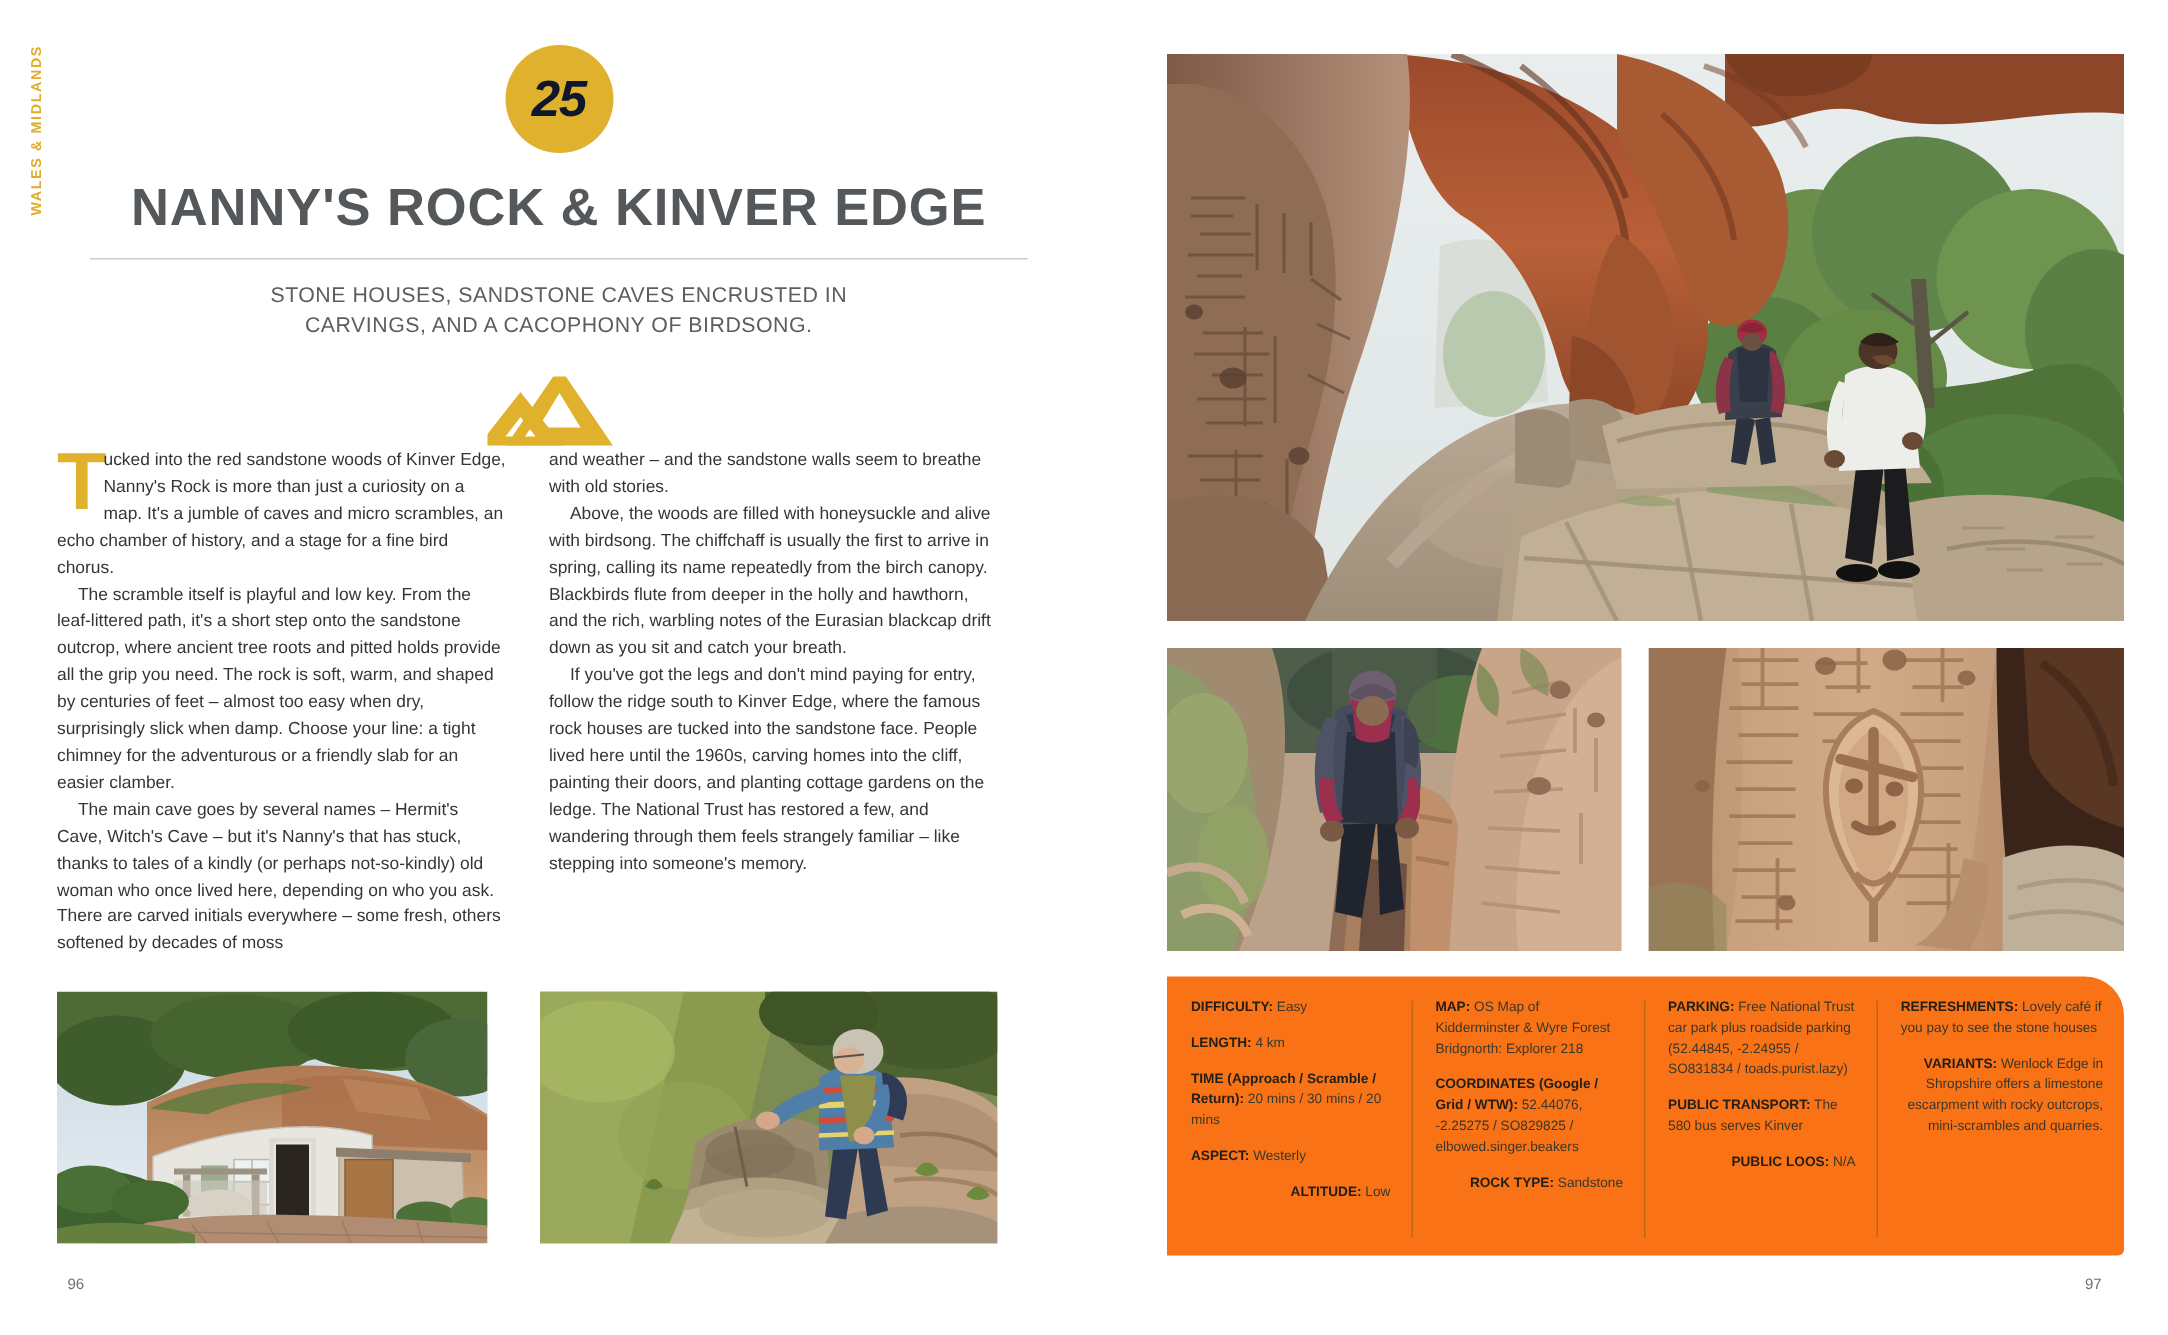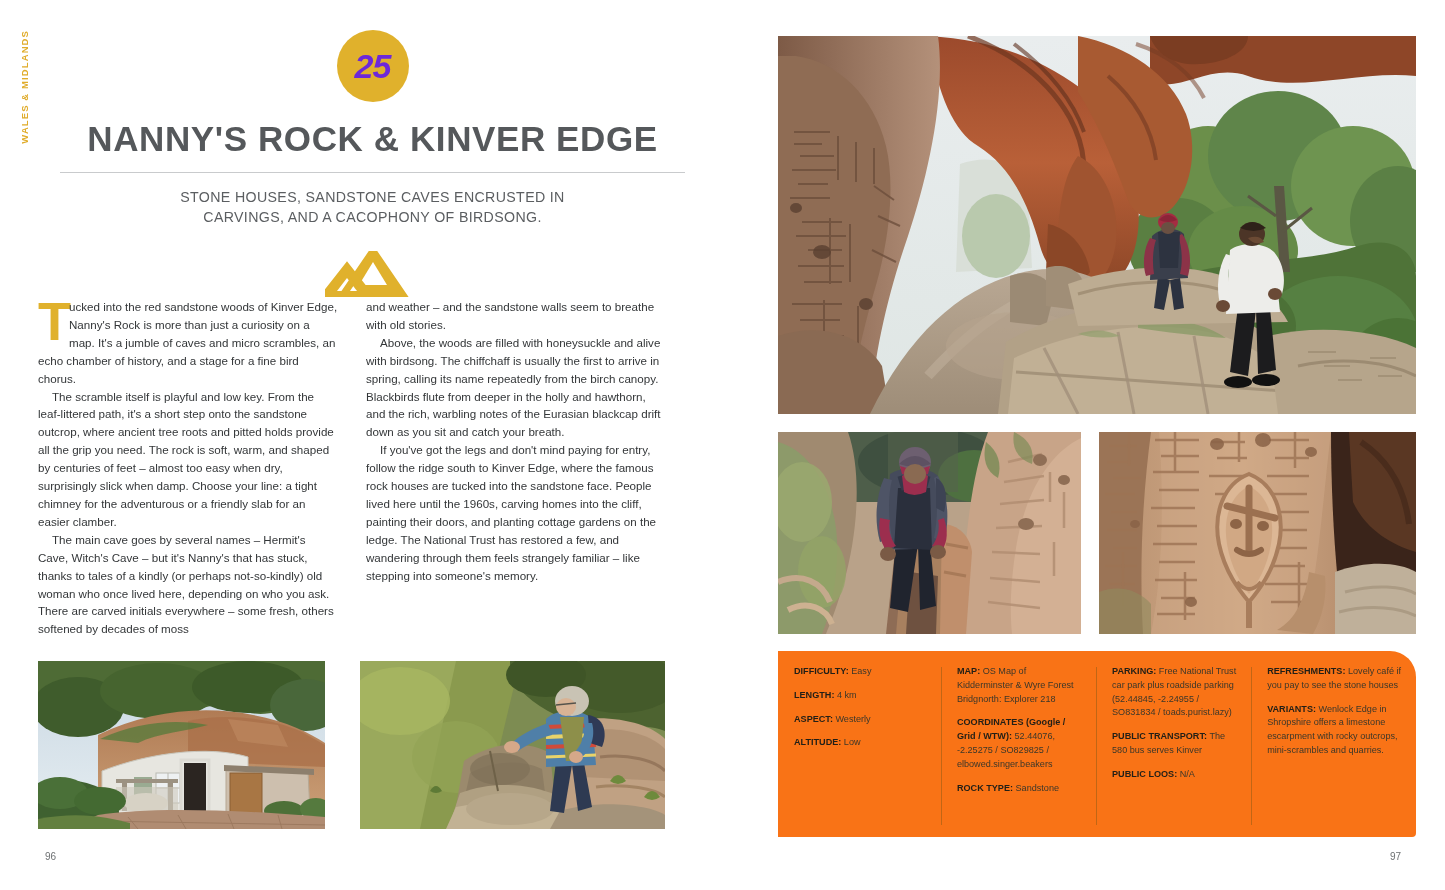--- a/index.html
+++ b/index.html
@@ -24,21 +24,21 @@
   }
 
   
   .page-left { position: absolute; left: 0; top: 0; width: 722px; height: 890px; }
   .page-right { position: absolute; left: 722px; top: 0; width: 723px; height: 890px; }
 
   .header-block { position: absolute; left: 60px; top: 30px; width: 625px; text-align: center; }
 
   .num-badge {
     width: 72px; height: 72px; border-radius: 50%;
-    background: #e0b12c; color: #6d28d9;
+    background: #e0b12c; color: #0f172a;
     display: flex; align-items: center; justify-content: center;
     font-size: 34px; font-weight: bold; font-style: italic;
     margin: 0 auto 18px auto; letter-spacing: -1px;
   }
 
   .title {
     font-size: 35px; font-weight: bold; color: #55585b;
     letter-spacing: 0.6px; text-transform: uppercase;
     padding-bottom: 13px; line-height: 1.1;
   }
@@ -102,21 +102,21 @@
   }
   .info-col.c1 { width: 166px; }
   .info-col.c2 { width: 158px; }
   .info-col.c3 { width: 158px; }
   .info-col.c4 { width: 168px; }
   .info-col + .info-col::before {
     content: ""; position: absolute; left: 0; top: 2px; bottom: 2px;
     width: 1px; background: rgba(90,76,20,0.35);
   }
   .info-item { margin-bottom: 10px; }
-  .info-item:last-child { margin-bottom: 0; }
+  .info-item:last-child { margin-bottom: 0; text-align: right; }
   .info-key { font-weight: bold; color: #211f17; }
   .info-val { color: #3b372a; }
 
   
   .folio { position: absolute; font-size: 10px; color: #6d7072; }
   .folio-left { left: 45px; top: 851px; }
   .folio-right { left: 1390px; top: 851px; }
 
   
   svg.art { display: block; width: 100%; height: 100%; }
@@ -539,20 +539,21 @@
       <path d="M210 140 C206 168 196 188 178 198 L214 202 C224 184 228 164 226 144 Z" fill="#b78f6c"></path>
 
       <path d="M0 160 C20 152 40 158 52 172 L52 202 L0 202 Z" fill="#8f8a5e" opacity=".6"></path>
     </svg>
   </div>
 
   <div class="infobox">
     <div class="info-col c1">
       <div class="info-item"><span class="info-key">DIFFICULTY:</span><span class="info-val"> Easy</span></div>
       <div class="info-item"><span class="info-key">LENGTH:</span><span class="info-val"> 4 km</span></div>
+      <div class="info-item"><span class="info-key">TIME (Approach / Scramble / Return):</span><span class="info-val"> 20 mins / 30 mins / 20 mins</span></div>
       <div class="info-item"><span class="info-key">ASPECT:</span><span class="info-val"> Westerly</span></div>
       <div class="info-item"><span class="info-key">ALTITUDE:</span><span class="info-val"> Low</span></div>
     </div>
     <div class="info-col c2">
       <div class="info-item"><span class="info-key">MAP:</span><span class="info-val"> OS Map of Kidderminster &amp; Wyre Forest Bridgnorth: Explorer 218</span></div>
       <div class="info-item"><span class="info-key">COORDINATES (Google / Grid / WTW):</span><span class="info-val"> 52.44076, -2.25275 / SO829825 / elbowed.singer.beakers</span></div>
       <div class="info-item"><span class="info-key">ROCK TYPE:</span><span class="info-val"> Sandstone</span></div>
     </div>
     <div class="info-col c3">
       <div class="info-item"><span class="info-key">PARKING:</span><span class="info-val"> Free National Trust car park plus roadside parking (52.44845, -2.24955 / SO831834 / toads.purist.lazy)</span></div>

